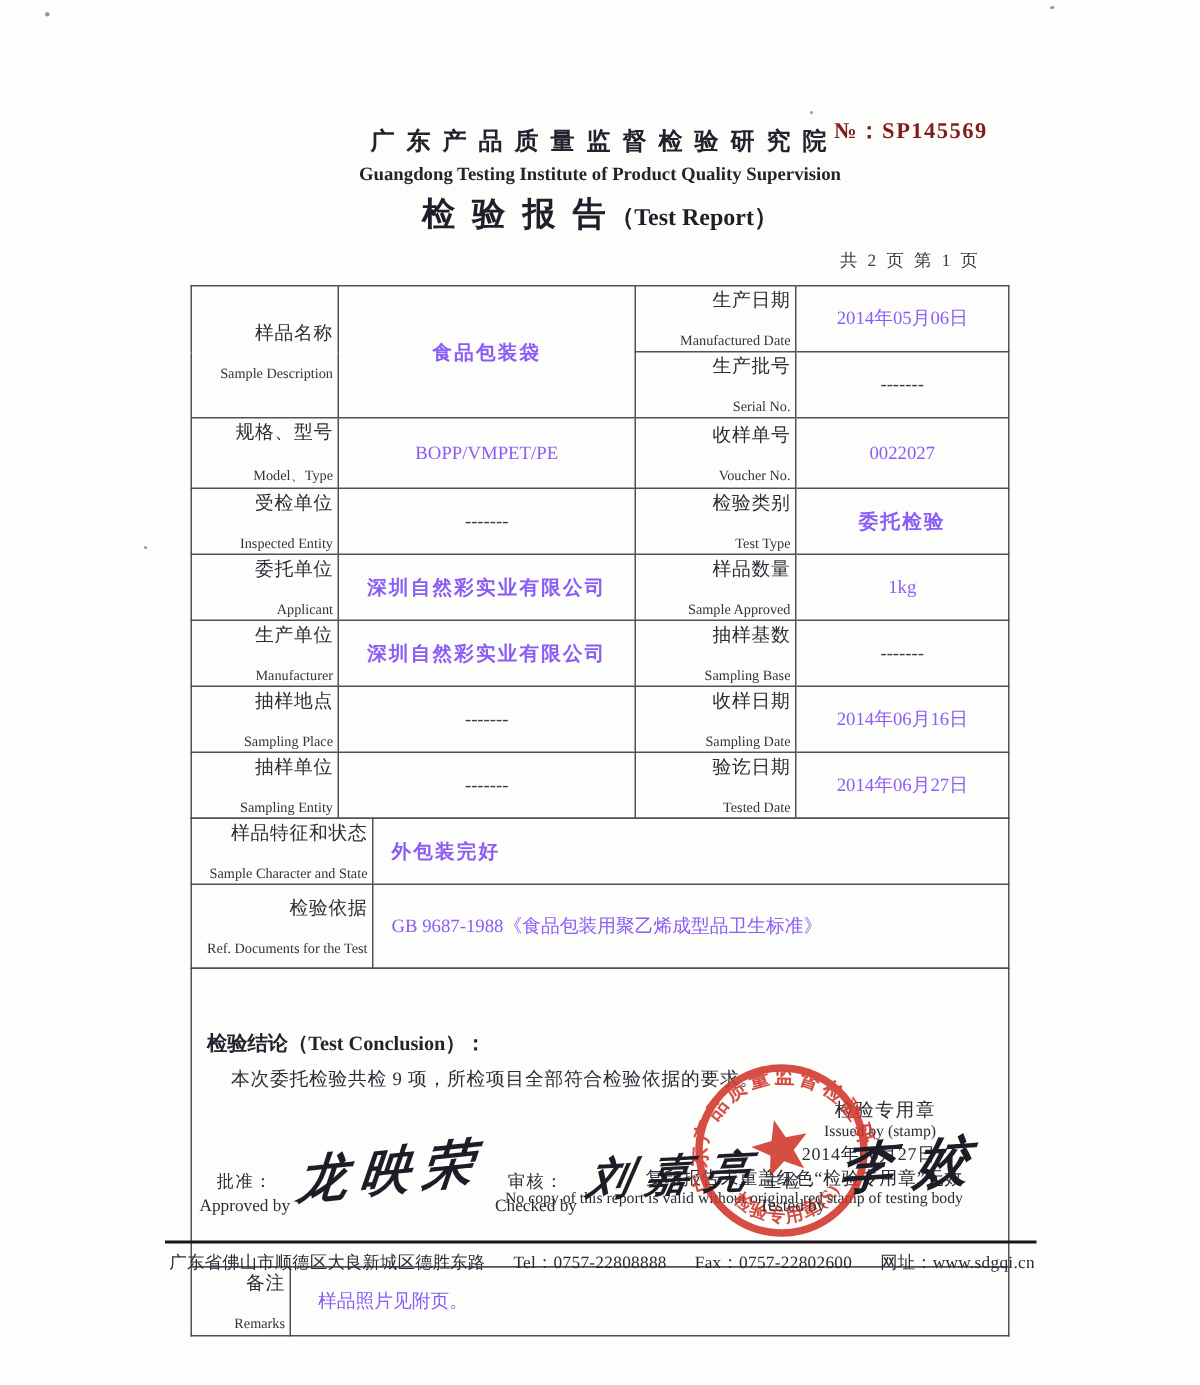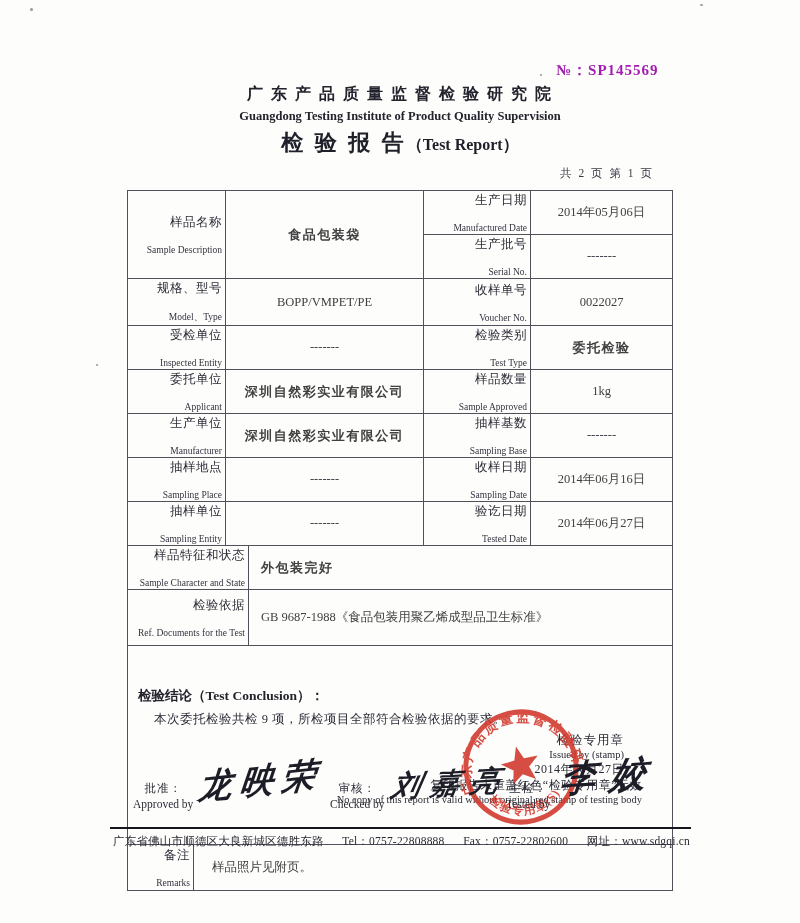--- a/index.html
+++ b/index.html
@@ -1,36 +1,36 @@
 <!DOCTYPE html>
 <html><head>
 <meta charset="utf-8">
 <style>
   html,body{margin:0;padding:0;background:#ffffff;}
   .page{position:relative;width:800px;height:923px;background:#fdfdfc;overflow:hidden;
         font-family:"Liberation Serif","DejaVu Serif",serif;color:#2e2e38;}
 
   
-  .report-no{position:absolute;left:556px;top:61px;font-size:15px;font-weight:bold;color:#a21caf;letter-spacing:1px;}
+  .report-no{position:absolute;left:556px;top:78px;font-size:15px;font-weight:bold;color:#7f1d1d;letter-spacing:1px;}
   .inst-cn{position:absolute;left:0;right:0;top:84px;text-align:center;font-size:16px;font-weight:bold;color:#22222c;letter-spacing:2px;}
   .inst-en{position:absolute;left:0;right:0;top:109px;text-align:center;font-size:12.5px;font-weight:bold;color:#23232d;}
   .doc-title{position:absolute;left:0;right:0;top:128px;text-align:center;color:#1f1f29;}
   .doc-title .t-cn{font-size:22px;font-weight:bold;letter-spacing:3px;}
   .doc-title .t-en{font-size:16px;font-weight:bold;}
   .page-info{position:absolute;left:560px;top:166px;font-size:11.5px;letter-spacing:2px;color:#3a3a46;}
 
   
   .tbl{position:absolute;left:127px;top:190px;width:546px;}
   table{border-collapse:collapse;table-layout:fixed;width:546px;}
   .tB,.concl,.tD{margin-top:-1px;}
   td{border:1px solid #51515c;padding:1px 3px;vertical-align:middle;overflow:hidden;}
   .lbl{text-align:right;}
   .lbl .cn{font-size:12.5px;letter-spacing:0.5px;color:#2c2c37;}
   .lbl .en{font-size:9.5px;margin-top:14px;color:#33333f;}
-  .val{text-align:center;font-size:12.5px;color:#404040;}
+  .val{text-align:center;font-size:12.5px;color:#8b5cf6;}
   .vcn{font-weight:600;letter-spacing:1.5px;font-size:13px;}
   .dash{letter-spacing:0px;color:#3a3a46;}
   .left{text-align:left;padding-left:12px;}
 
   
   .concl{position:relative;height:198px;border:1px solid #51515c;background:transparent;}
   .c-heading{position:absolute;left:10px;top:41px;font-size:13.5px;font-weight:bold;color:#23232d;}
   .c-body{position:absolute;left:26px;top:65px;font-size:12.5px;letter-spacing:0.5px;color:#2c2c37;}
   .caption-block{position:absolute;right:48px;top:86px;text-align:right;line-height:1.3;color:#2c2c37;}
   .caption-block .cap-cn{font-size:12.5px;letter-spacing:1px;}

